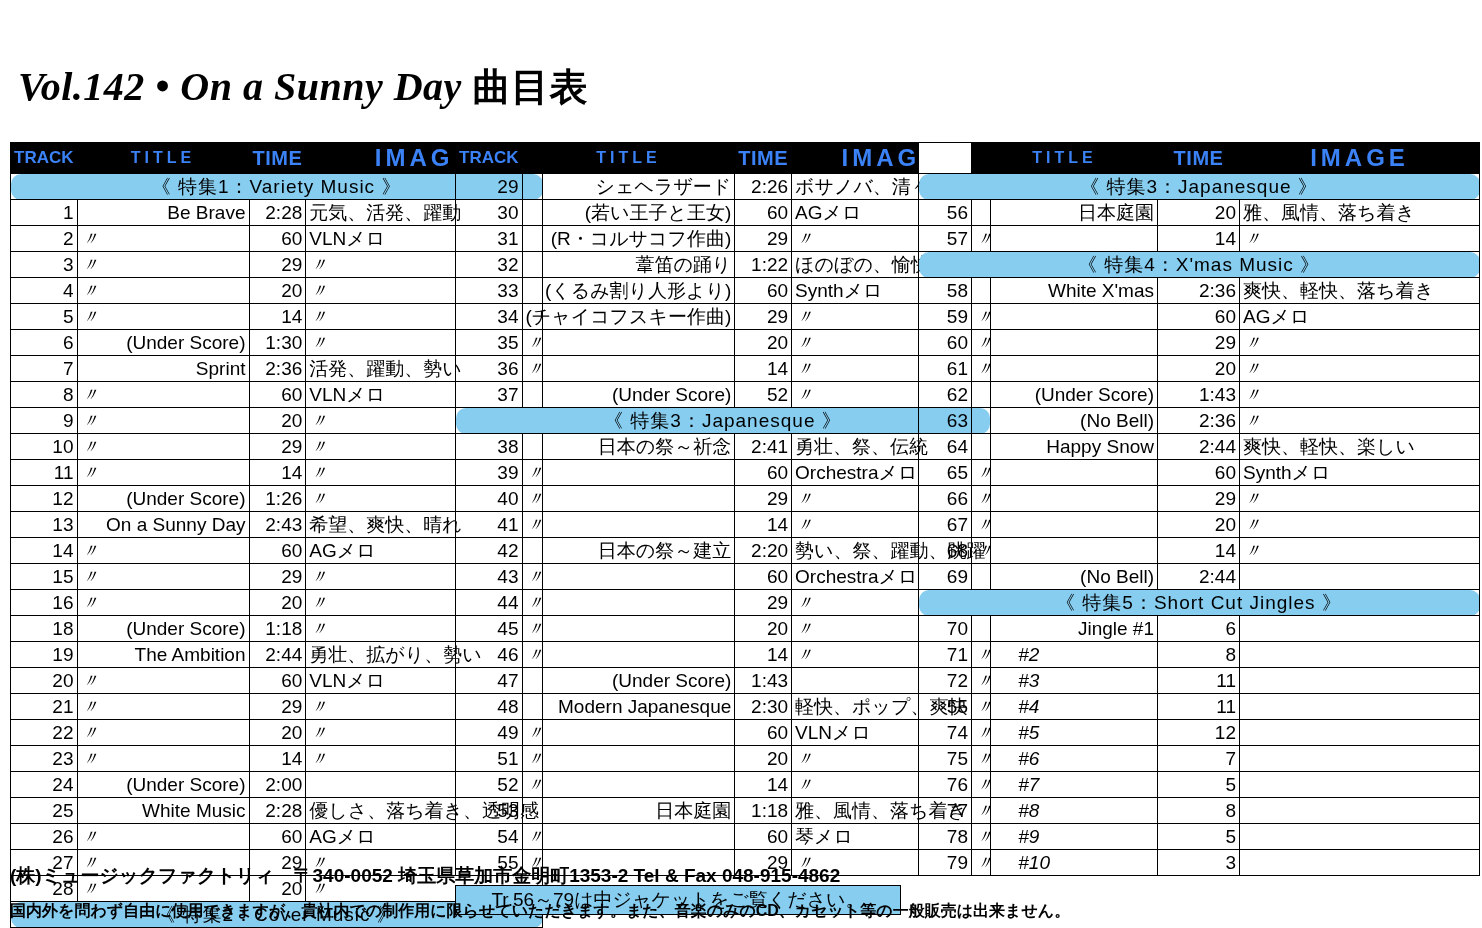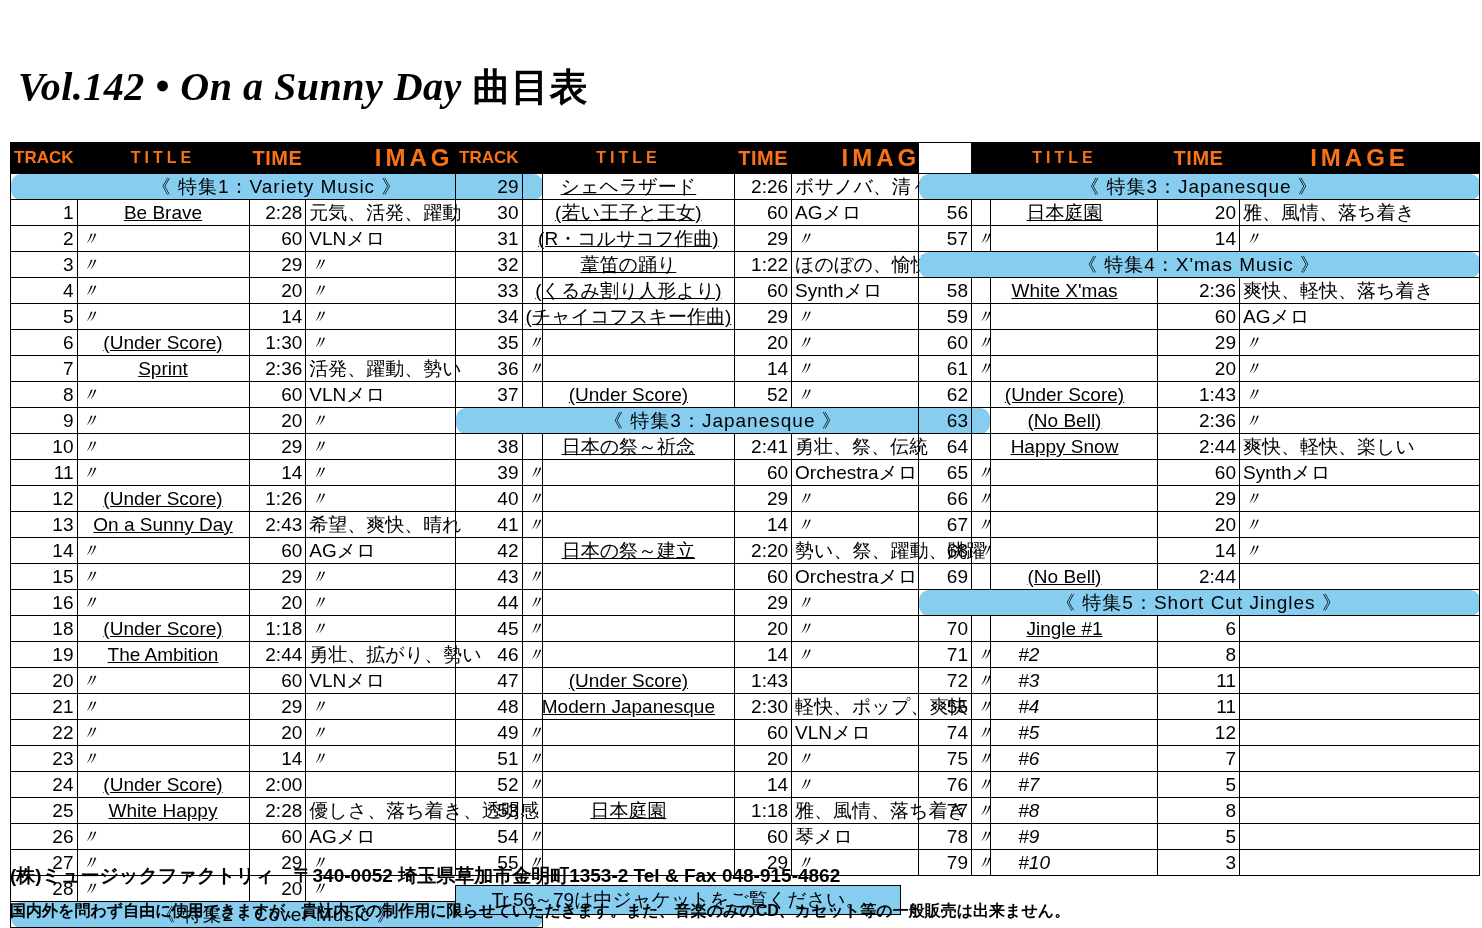--- a/index.html
+++ b/index.html
@@ -47,21 +47,21 @@
     padding: 0 3px;
     height: 25px;
     line-height: 25px;
     overflow: hidden;
     white-space: nowrap;
     font-weight: normal;
   }
   
   tr.hdr td {
     background: #000;
-    color: #f97316;
+    color: #3b82f6;
     text-align: center;
     font-weight: bold;
     height: 30px;
     line-height: 30px;
     font-size: 20px;
     letter-spacing: 1px;
   }
   tr.hdr td.track-h { font-size: 17px; letter-spacing: 0px; }
   tr.hdr td.title-h { font-size: 16px; letter-spacing: 4px; }
   tr.hdr td.time-h  { font-size: 20px; letter-spacing: 0.5px; }
@@ -71,21 +71,21 @@
   td.band {
     background: #86cdf0;
     text-align: center;
     font-size: 18px;
     letter-spacing: 1px;
     height: 26px;
     line-height: 26px;
     border-radius: 10px;
   }
   td.track { text-align: right; width: 46px; padding-right: 6px; }
-  td.title { text-align: center; text-decoration: underline; }
+  td.title { text-align: right; }
   td.time  { text-align: right; padding-right: 6px; }
   td.image { text-align: left; }
   td.dq { text-align: left; padding-left: 26px; font-style: italic; font-size: 19px;}
   td.ditto-img { text-align: left; padding-left: 30px; font-style: italic; font-size: 19px;}
   .b { font-weight: bold; }
   .small { font-size: 17px; }
   .note-band {
     background: #86cdf0;
     border: 1px solid #000;
     text-align: center;
@@ -270,21 +270,21 @@
           <td class="ditto-img">〃</td>
         </tr>
         <tr>
           <td class="track">24</td>
           <td class="title">(Under Score)</td>
           <td class="time">2:00</td>
           <td class="image"></td>
         </tr>
         <tr>
           <td class="track">25</td>
-          <td class="title">White Happy</td>
+          <td class="title">White Music</td>
           <td class="time">2:28</td>
           <td class="image small">優しさ、落ち着き、透明感</td>
         </tr>
         <tr>
           <td class="track">26</td>
           <td class="dq">〃</td>
           <td class="time">60</td>
           <td class="image">AGメロ</td>
         </tr>
         <tr>

